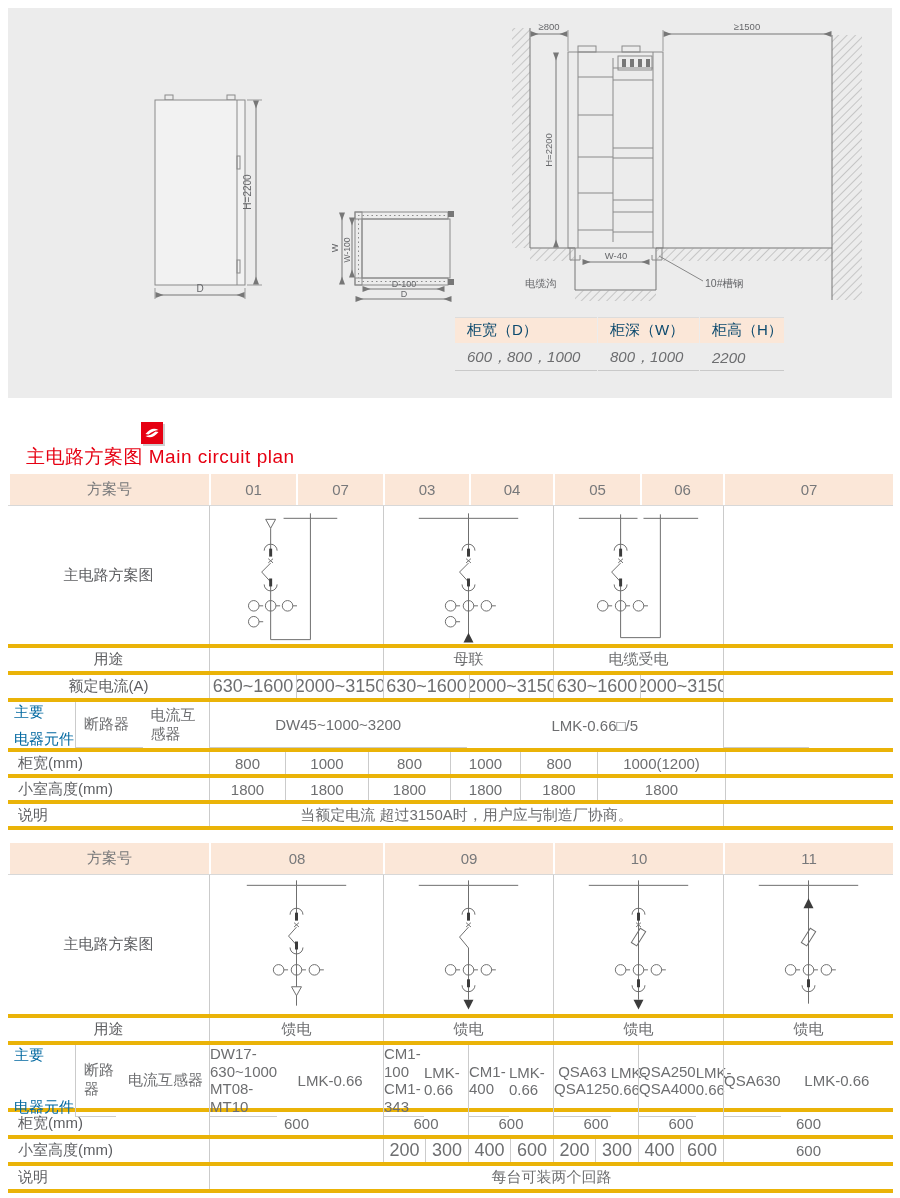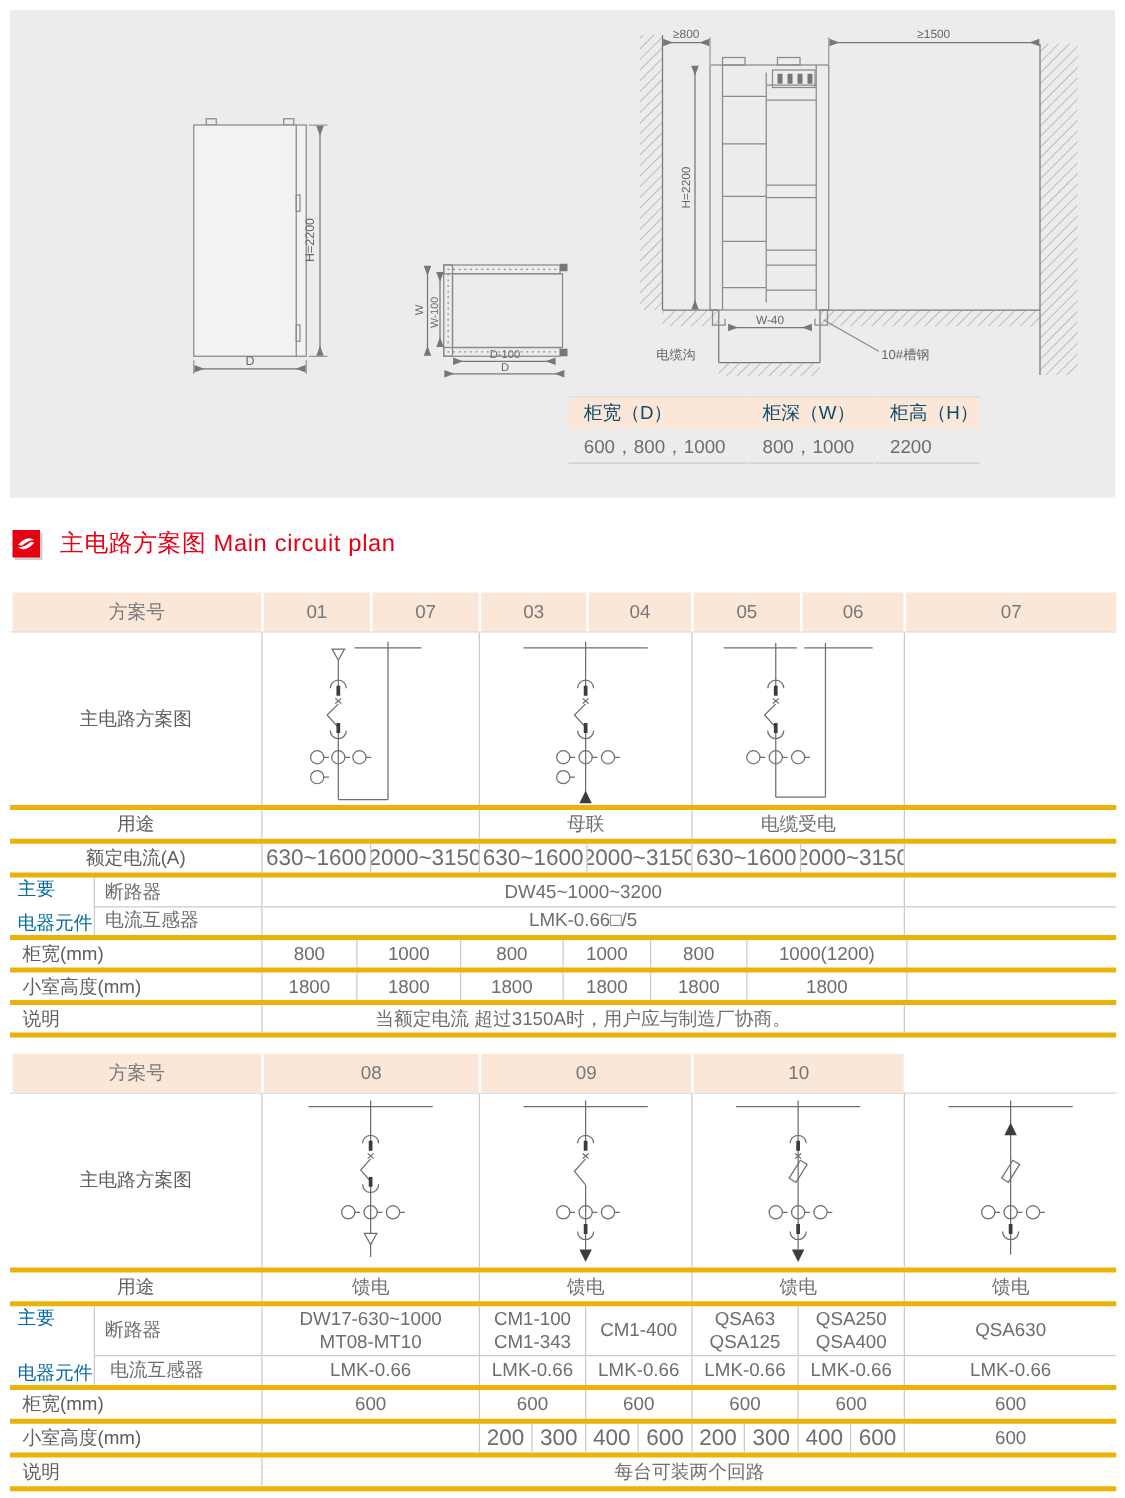--- a/index.html
+++ b/index.html
@@ -10,39 +10,39 @@
   
   .top-area { position:absolute; left:8px; top:8px; width:884px; height:390px; background:#ececec; }
   .top-area svg.draw { position:absolute; left:0; top:0; }
 
   
   .dimtab { position:absolute; left:447px; top:309px; width:330px; }
   .dimtab .trow { display:grid; grid-template-columns:142px 101px 84px; column-gap:1px; }
   .dimtab .h { background:#fbe7d8; height:26px; display:flex; align-items:center;
                padding-left:12px; font-size:15px; color:#0c4a6e; border-top:1px solid #dcdcdc; }
   .dimtab .v { height:27px; display:flex; align-items:center; padding-left:12px;
-               font-size:15px; color:#6d6e70; border-bottom:1px solid #c9c9c9; margin-top:1px; }
+               font-size:15px; color:#6d6e70; border-bottom:1px solid #c9c9c9; margin-top:1px;font-style:italic; }
 
   
-  .section-title { position:absolute; left:10px; top:422px; display:flex; align-items:center; }
+  .section-title { position:absolute; left:10px; top:422px; display:flex; align-items:center;flex-direction:column; }
   .logo { width:22px; height:22px; background:#e60012; position:relative; box-shadow:2px 2px 0 #cfcfcf; flex:0 0 auto; }
   .section-title .txt { margin-left:16px; font-size:19px; color:#e60012; letter-spacing:0.5px; }
 
   
   .tbl { position:absolute; left:8px; width:885px; }
   .r { display:grid; border-bottom:4px solid #eab308; }
   .c { display:flex; align-items:center; justify-content:center; font-size:15px; color:#6d6e70;
        border-left:1px solid #cbcbcb; overflow:hidden; text-align:center; }
   .c.first { border-left:none; }
   .c.left { justify-content:flex-start; padding-left:10px; text-align:left; }
   .lab { color:#5d5e61; }
   .thead .c { background:#fbe7d8; border-left:2px solid #ffffff; color:#77787a; }
   .thead { border-bottom:1px solid #d8d8d8; }
   .small { font-size:18px; }
-  .stk { display:flex; flex-direction:column; align-items:stretch; border-left:1px solid #cbcbcb; }
+  .stk { display:flex; flex-direction:row; align-items:stretch; border-left:1px solid #cbcbcb; }
   .stk > div { flex:1; display:flex; align-items:center; justify-content:center; font-size:15px; color:#6d6e70; }
   .stk > div.divb { border-bottom:1px solid #cccccc; }
   .stk > div.left { justify-content:flex-start; padding-left:8px; }
   .twoline { flex-direction:column; line-height:1.18; }
   .twoline span { display:block; }
   .grp { display:flex; flex-direction:column; justify-content:space-between; padding-left:6px;
          font-size:15px; color:#0369a1; line-height:1.3; }
   .dcell { padding:0; }
 </style>
 </head>
@@ -344,20 +344,21 @@
     </div>
   </div>
 
   <div class="tbl" style="top:843px">
 
     <div class="r thead" style="grid-template-columns:201px 174px 170px 170px 170px; height:32px">
       <div class="c first">方案号</div>
       <div class="c">08</div>
       <div class="c">09</div>
       <div class="c">10</div>
+      <div class="c">11</div>
     </div>
 
     <div class="r" style="grid-template-columns:201px 174px 170px 170px 170px; height:143px">
       <div class="c first lab">主电路方案图</div>
       <div class="c dcell">
         <svg width="174" height="143" viewBox="0 0 174 143" stroke="#6e6e6e" fill="none">
           <line x1="37" y1="12" x2="137" y2="12"></line>
             <line x1="87" y1="7" x2="87" y2="12"></line>
           <line x1="87" y1="12" x2="87" y2="41"></line>
             <line x1="87" y1="76" x2="87" y2="133"></line>

